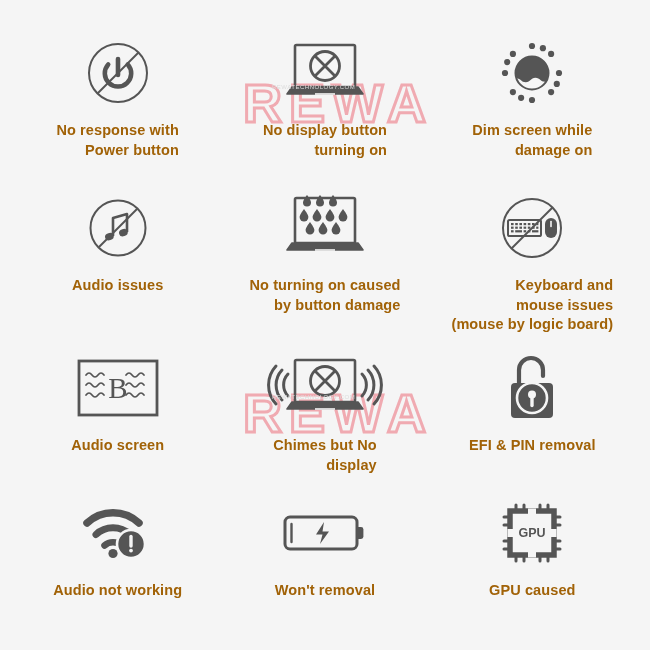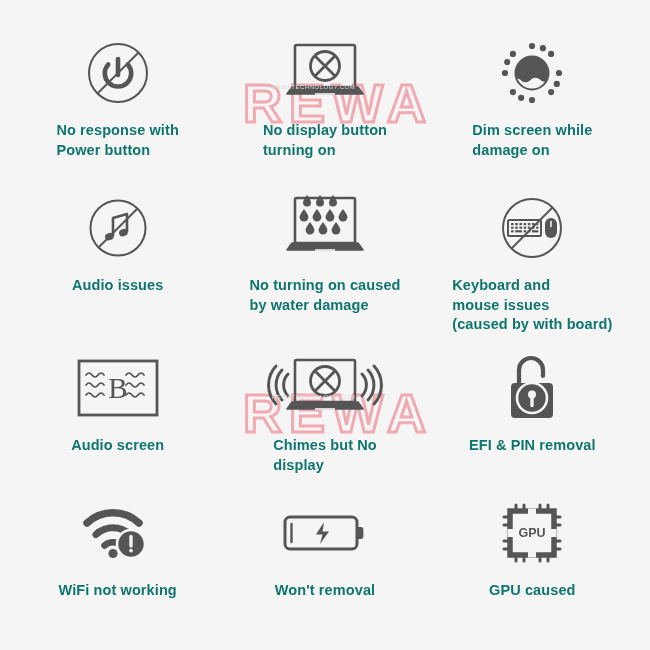--- a/index.html
+++ b/index.html
@@ -60,25 +60,25 @@
   }
   .icon-wrap {
     height:78px;
     display:flex;
     align-items:center;
     justify-content:center;
     position:relative;
   }
   .label {
     margin-top:9px;
-    text-align:left;
+    text-align:right;
     font-size:14.5px;
     font-weight:700;
     line-height:1.35;
-    color:#0f766e;
+    color:#a16207;
     letter-spacing:.1px;
     white-space:pre-line;
   }
   svg { display:block; overflow:visible; }
 </style>
 </head>
 <body>
 
 <div id="board">
 
@@ -170,21 +170,21 @@
             <path d="M52 18 c0 0 4.4 5.5 4.4 8.1 a4.4 4.4 0 0 1 -8.8 0 C47.6 23.5 52 18 52 18 Z"></path>
             <path d="M65 18 c0 0 4.4 5.5 4.4 8.1 a4.4 4.4 0 0 1 -8.8 0 C60.6 23.5 65 18 65 18 Z"></path>
             <path d="M78 18 c0 0 4.4 5.5 4.4 8.1 a4.4 4.4 0 0 1 -8.8 0 C73.6 23.5 78 18 78 18 Z"></path>
             <path d="M45 31 c0 0 4.4 5.5 4.4 8.1 a4.4 4.4 0 0 1 -8.8 0 C40.6 36.5 45 31 45 31 Z"></path>
             <path d="M58 31 c0 0 4.4 5.5 4.4 8.1 a4.4 4.4 0 0 1 -8.8 0 C53.6 36.5 58 31 58 31 Z"></path>
             <path d="M71 31 c0 0 4.4 5.5 4.4 8.1 a4.4 4.4 0 0 1 -8.8 0 C66.6 36.5 71 31 71 31 Z"></path>
           </g>
         </svg>
       </div>
       <div class="label">No turning on caused
-by water damage</div>
+by button damage</div>
     </div>
 
     <div class="cell">
       <div class="icon-wrap">
         <svg width="68" height="68" viewBox="0 0 68 68">
           <circle cx="34" cy="34" r="29" fill="none" stroke="#555" stroke-width="2"></circle>
           <rect x="10" y="26" width="33" height="16" rx="1.6" fill="none" stroke="#555" stroke-width="2"></rect>
           <g fill="#555">
             <rect x="13" y="29" width="2.6" height="2.2"></rect>
               <rect x="17.2" y="29" width="2.6" height="2.2"></rect>
@@ -206,21 +206,21 @@
               <rect x="29.8" y="36.2" width="2.6" height="2.2"></rect>
             <rect x="34" y="36.2" width="6.4" height="2.2"></rect>
           </g>
           <rect x="47" y="24" width="12" height="20" rx="6" fill="#555"></rect>
           <path d="M53 27.5 v5" stroke="#f5f5f5" stroke-width="1.6" stroke-linecap="round"></path>
           <path d="M13.5 54.5 L54.5 13.5" fill="none" stroke="#555" stroke-width="2"></path>
         </svg>
       </div>
       <div class="label">Keyboard and
 mouse issues
-(caused by with board)</div>
+(mouse by logic board)</div>
     </div>
 
     <div class="cell">
       <div class="icon-wrap">
         <svg width="84" height="60" viewBox="0 0 84 60">
           <rect x="3" y="3" width="78" height="54" fill="none" stroke="#555" stroke-width="2.8"></rect>
           <text x="42" y="40" text-anchor="middle" font-family="Liberation Serif, serif" font-size="29" fill="#555">B</text>
           <g fill="none" stroke="#555" stroke-width="1.7" stroke-linecap="round">
             <path d="M10 17 q3 -4 6 0 t6 0 t6 0"></path>
             <path d="M10 27 q3 -4 6 0 t6 0 t6 0"></path>
@@ -276,21 +276,21 @@
             <path d="M5 18 a38 38 0 0 1 52 0" stroke-width="7.5"></path>
             <path d="M14 29.5 a25 25 0 0 1 34 0" stroke-width="7"></path>
             <path d="M22.5 40.5 a12.5 12.5 0 0 1 17 0" stroke-width="6.5"></path>
           </g>
           <circle cx="31" cy="48.5" r="4.6" fill="#555"></circle>
           <circle cx="49" cy="39" r="14" fill="#555" stroke="#f5f5f5" stroke-width="2.6"></circle>
           <path d="M49 31.5 v9.5" stroke="#f5f5f5" stroke-width="3.4" stroke-linecap="round"></path>
           <circle cx="49" cy="45.6" r="1.9" fill="#f5f5f5"></circle>
         </svg>
       </div>
-      <div class="label">WiFi not working</div>
+      <div class="label">Audio not working</div>
     </div>
 
     <div class="cell">
       <div class="icon-wrap">
         <svg width="86" height="44" viewBox="0 0 86 44">
           <rect x="3" y="6" width="72" height="32" rx="5" fill="none" stroke="#555" stroke-width="3"></rect>
           <path d="M9.5 13 v18" stroke="#555" stroke-width="2.4" stroke-linecap="round"></path>
           <path d="M75 16 h4 a2.4 2.4 0 0 1 2.4 2.4 v7.2 A2.4 2.4 0 0 1 79 28 h-4 Z" fill="#555"></path>
           <path d="M42 11 L34 23.5 h6.5 L38 33 L47 20.5 h-6.5 Z" fill="#555"></path>
         </svg>

